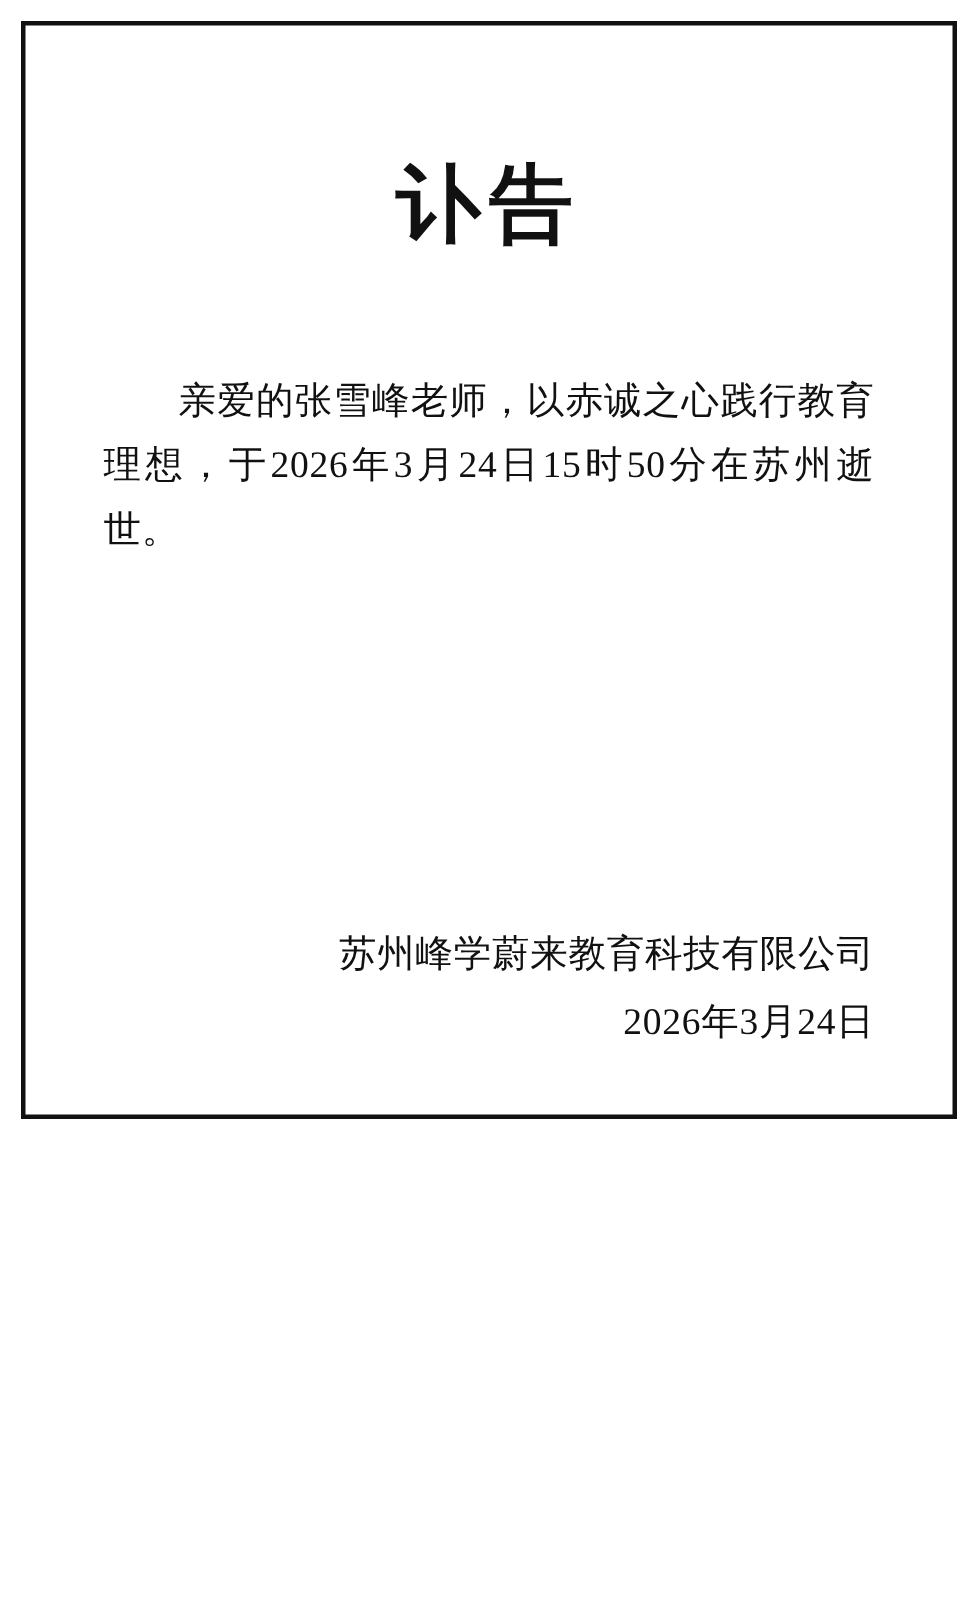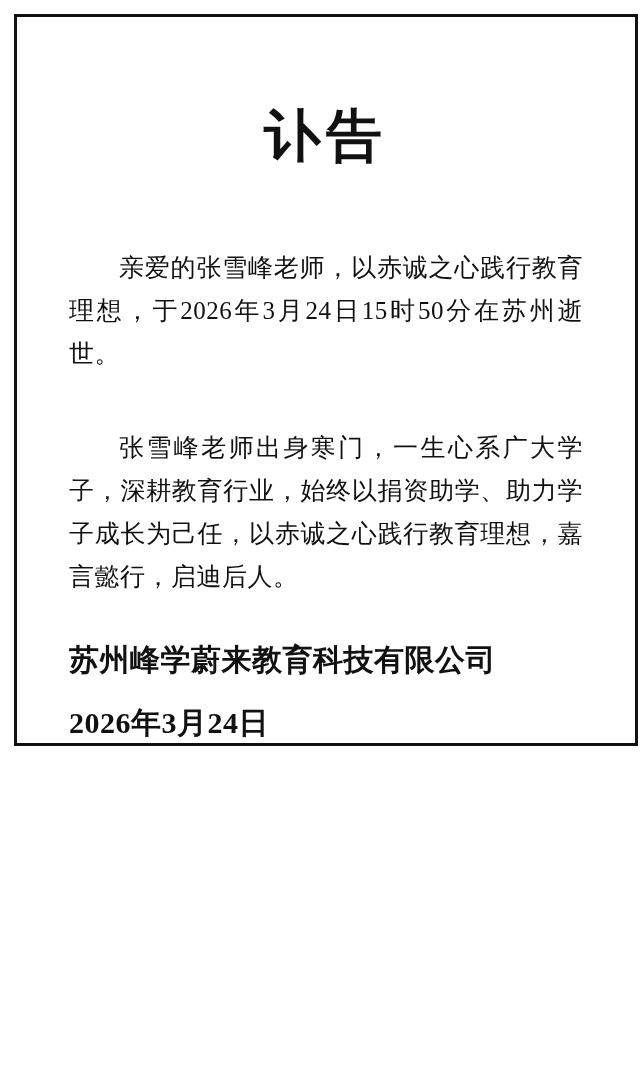--- a/index.html
+++ b/index.html
@@ -50,47 +50,45 @@
     letter-spacing: 0.5px;
   }
   .indent {
     text-indent: 2em;
   }
   .spacer {
     flex: 1 1 auto;
     min-height: 10px;
   }
   .signature {
-    text-align: left;
-    font-size: 30px;
+    text-align: right;
+    font-size: 25px;
     line-height: 1.7;
     color: #111111;
     letter-spacing: 0.5px;
-    font-weight: bold;
   }
   .sig-line {
     display: block;
   }
   .sig-date {
     display: block;
-    margin-top: 12px;
+    margin-top: 2px;
   }
 </style>
 </head>
 <body>
 
 <div class="page">
   <div class="notice-card">
 
     <h1 class="notice-title">讣告</h1>
 
 
     <p class="body-block indent">亲爱的张雪峰老师，以赤诚之心践行教育理想，于2026年3月24日15时50分在苏州逝世。</p>
 
-    <p class="body-block indent">张雪峰老师出身寒门，一生心系广大学子，深耕教育行业，始终以捐资助学、助力学子成长为己任，以赤诚之心践行教育理想，嘉言懿行，启迪后人。</p>
 
 
     <div class="spacer"></div>
 
     <div class="signature">
       <span class="sig-line">苏州峰学蔚来教育科技有限公司</span>
       <span class="sig-date">2026年3月24日</span>
     </div>
 
   </div>

